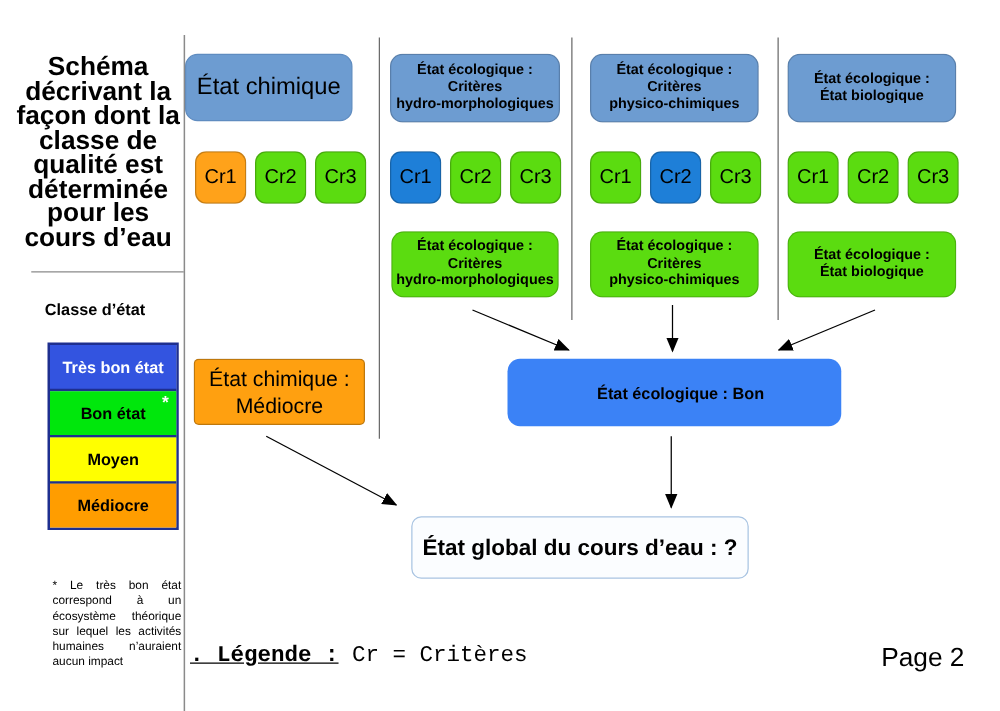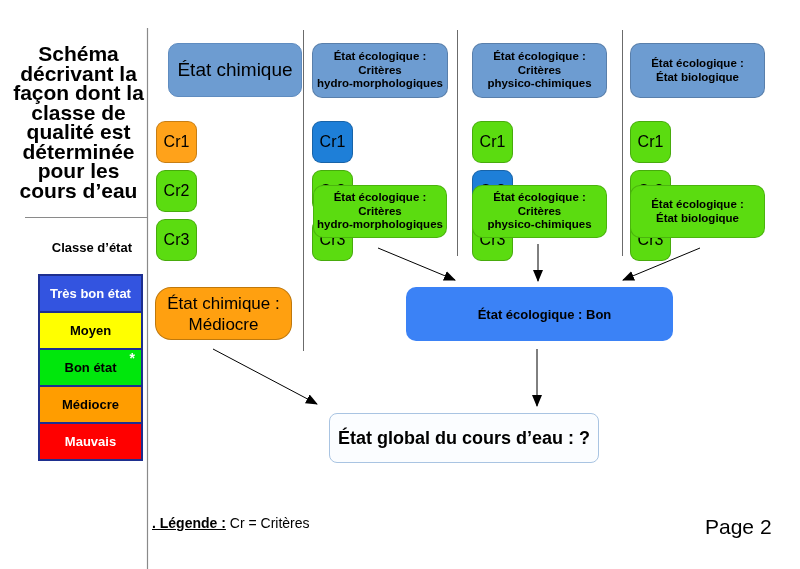--- a/index.html
+++ b/index.html
@@ -11,55 +11,55 @@
   .box{
     position:absolute;box-sizing:border-box;display:flex;align-items:center;
     justify-content:center;text-align:center;
   }
   
   .sidebar-title{
     left:12px;top:44px;width:133px;font-size:21px;font-weight:bold;
     line-height:19.5px;text-align:center;white-space:pre-line;
   }
   .sidebar-hr{left:25px;top:217px;width:122px;height:1px;background:#8a8a8a;}
-  .classe-label{left:20px;top:240px;width:112px;text-align:right;font-size:13px;font-weight:bold;}
+  .classe-label{left:20px;top:240px;width:112px;text-align:center;font-size:13px;font-weight:bold;}
   .scale{left:38px;top:274px;width:105px;border:2px solid #1e2f8f;}
   .scale-row{
     position:relative;height:35px;border-bottom:2px solid #1e2f8f;
     display:flex;align-items:center;justify-content:center;
     font-size:13px;font-weight:bold;
   }
   .scale-row:last-child{border-bottom:none;}
   .scale-marker{position:absolute;top:0px;right:6px;color:#ffffff;font-size:14px;font-weight:bold;}
   .footnote{
     left:42px;top:463px;width:103px;font-size:9.5px;line-height:12.3px;
     text-align:justify;
   }
   
   .hdr1{border-radius:10px;font-size:19px;border:1px solid #5f8cc0;}
   .hdr{
     border-radius:10px;font-weight:bold;font-size:11.5px;line-height:13.5px;
     white-space:pre-line;border:1px solid rgba(0,0,0,0.18);
   }
-  .cr-row{position:absolute;top:121px;display:flex;gap:7px;flex-direction:column;}
+  .cr-row{position:absolute;top:121px;display:flex;gap:7px;}
   .cr{
     width:41px;height:42px;border-radius:9px;display:flex;align-items:center;
     justify-content:center;font-size:16px;border:1px solid rgba(0,0,0,0.22);
     box-sizing:border-box;
   }
   .res-orange{
-    border-radius:16px;font-size:17px;line-height:21px;white-space:pre-line;
+    border-radius:4px;font-size:17px;line-height:21px;white-space:pre-line;
     border:1px solid rgba(0,0,0,0.25);
   }
   .res-green{border-radius:10px;font-weight:bold;font-size:13px;}
   .global-box{
     border-radius:8px;font-weight:bold;font-size:18px;
     background:#fbfdff;border:1px solid #a9c4e2;
   }
-  .legend{left:152px;top:515px;font-size:14px;}
+  .legend{left:152px;top:515px;font-size:18px;font-family:Liberation Mono, monospace;}
   .legend b{text-decoration:underline;}
   .page-number{left:705px;top:515px;font-size:21px;}
   svg.overlay{position:absolute;left:0;top:0;pointer-events:none;}
 </style>
 </head>
 <body>
 
 <div class="canvas">
 
   <div class="abs sidebar-title">Schéma
@@ -72,37 +72,35 @@
 cours d’eau</div>
 
   <div class="abs sidebar-hr"></div>
 
   <div class="abs classe-label">Classe d’état</div>
 
   <div class="abs scale">
     <div class="scale-row" style="background-color: rgb(51, 84, 224); color: rgb(255, 255, 255); align-items: center;">
       <span>Très bon état</span>
     </div>
-    <div class="scale-row" style="background-color: rgb(255, 255, 0); color: rgb(0, 0, 0);">
-      <span>Moyen</span>
-    </div>
     <div class="scale-row" style="background-color: rgb(0, 231, 12); color: rgb(0, 0, 0);">
       <span>Bon état</span>
       <span class="scale-marker">*</span>
     </div>
+    <div class="scale-row" style="background-color: rgb(255, 255, 0); color: rgb(0, 0, 0);">
+      <span>Moyen</span>
+    </div>
     <div class="scale-row" style="background-color: rgb(255, 157, 0); color: rgb(0, 0, 0);">
       <span>Médiocre</span>
     </div>
-    <div class="scale-row" style="background-color: rgb(255, 0, 0); color: rgb(255, 255, 255);">
-      <span>Mauvais</span>
-    </div>
   </div>
 
+  <div class="abs footnote">* Le très bon état correspond à un écosystème théorique sur lequel les activités humaines n’auraient aucun impact</div>
 
-  <div class="box hdr1" style="left: 168px; top: 43px; width: 134px; height: 54px; background-color: rgb(109, 156, 209);">État chimique</div>
+  <div class="box hdr1" style="left: 148px; top: 43px; width: 134px; height: 54px; background-color: rgb(109, 156, 209);">État chimique</div>
 
   <div class="box hdr" style="left: 312px; top: 43px; width: 136px; height: 55px; background-color: rgb(109, 156, 209);">État écologique :
 Critères
 hydro-morphologiques</div>
 
   <div class="box hdr" style="left: 472px; top: 43px; width: 135px; height: 55px; background-color: rgb(109, 156, 209);">État écologique :
 Critères
 physico-chimiques</div>
 
   <div class="box hdr" style="left: 630px; top: 43px; width: 135px; height: 55px; background-color: rgb(109, 156, 209);">État écologique :

